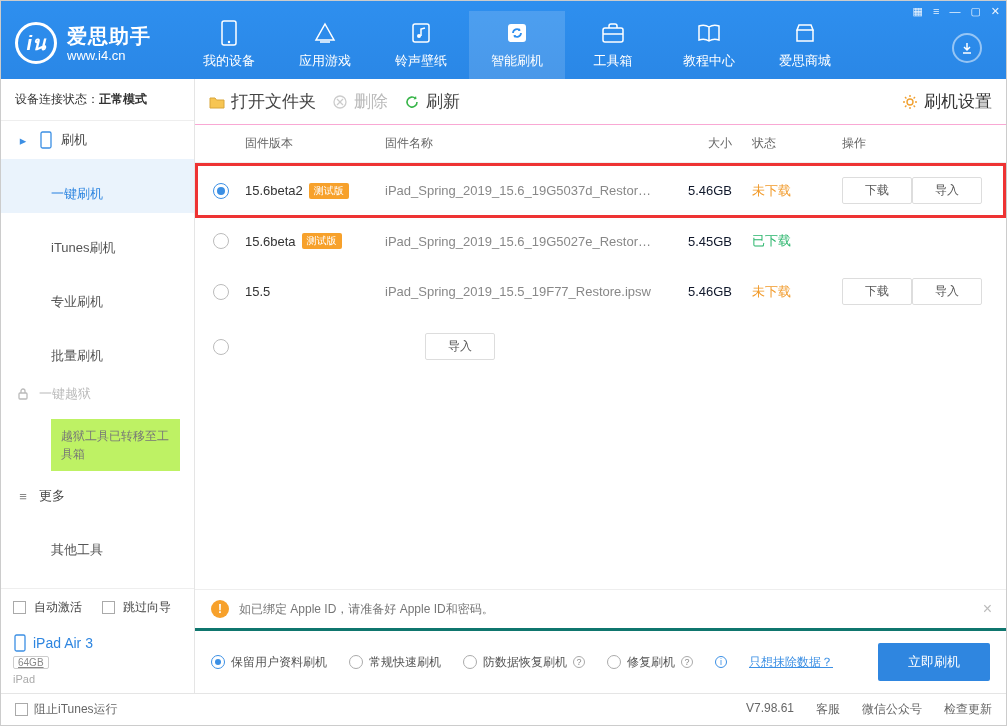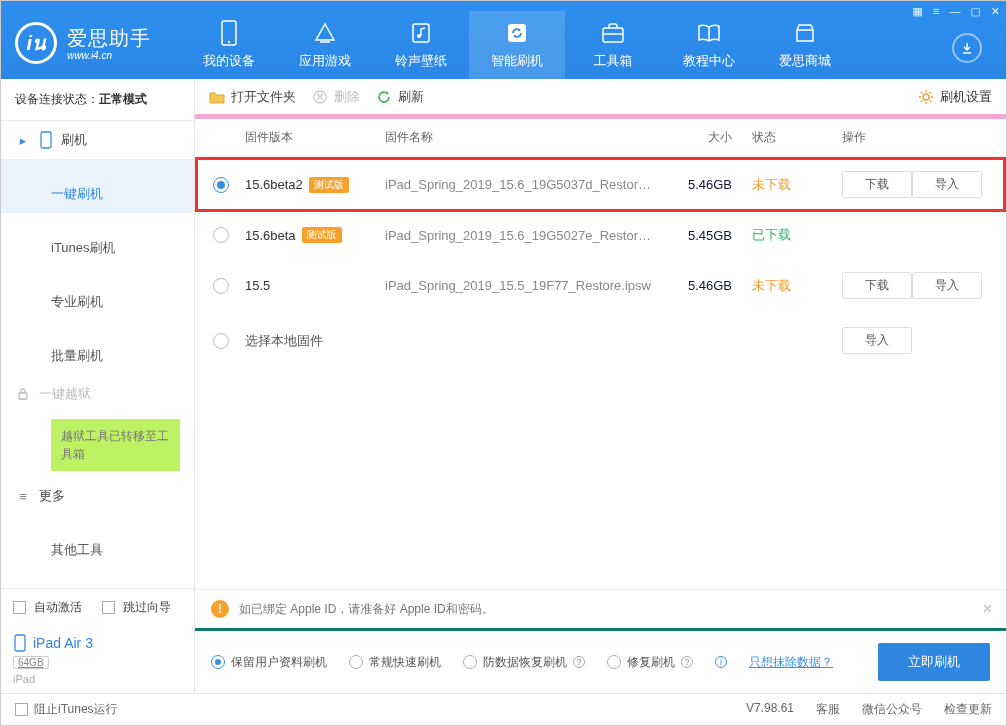--- a/index.html
+++ b/index.html
@@ -6,22 +6,22 @@
 body { width: 1007px; height: 726px; background: #fff; overflow: hidden; }
 
 .window { width: 1007px; height: 726px; border: 1px solid #ccc; display: flex; flex-direction: column; }
 
 .header { background: linear-gradient(#2e8fef, #2a87e6); height: 78px; display: flex; color: #fff; position: relative; }
 .win-controls { position: absolute; top: 4px; right: 6px; display: flex; gap: 10px; font-size: 11px; }
 .win-controls span { cursor: pointer; opacity: .9; }
 
 .logo-area { display: flex; align-items: center; padding: 0 20px 0 14px; gap: 10px; margin-top: 6px; }
 .logo-circle { width: 42px; height: 42px; border: 3px solid #fff; border-radius: 50%; display: flex; align-items: center; justify-content: center; font-style: italic; font-weight: bold; font-size: 20px; }
-.logo-text { font-size: 20px; font-weight: 400; letter-spacing: 1px; }
-.logo-sub { font-size: 10px; display: block; margin-top: -2px; font-style: italic; }
+.logo-text { font-size: 20px; font-weight: 700; letter-spacing: 1px; }
+.logo-sub { font-size: 13px; display: block; margin-top: -2px; }
 
 .nav { display: flex; margin-left: 10px; margin-top: 10px; }
 .nav-item { width: 96px; height: 68px; display: flex; flex-direction: column; align-items: center; justify-content: center; gap: 6px; cursor: pointer; font-size: 13px; }
 .nav-item.active { background: rgba(255,255,255,.15); }
 .nav-item .ico { width: 26px; height: 26px; display: flex; align-items: center; justify-content: center; }
 .dl-circle { position: absolute; right: 24px; top: 32px; width: 30px; height: 30px; border: 2px solid rgba(255,255,255,.5); border-radius: 50%; display: flex; align-items: center; justify-content: center; cursor: pointer; }
 
 .body { flex: 1; display: flex; min-height: 0; }
 
 .sidebar { width: 194px; border-right: 1px solid #e5e5e5; display: flex; flex-direction: column; font-size: 13px; color: #444; }
@@ -37,21 +37,21 @@
 .side-note { margin: 6px 14px 6px 50px; padding: 8px 10px; background: #bef264; color: #777; font-size: 12px; line-height: 1.5; }
 .side-bottom { border-top: 1px solid #eee; }
 .side-check { padding: 10px 12px; display: flex; align-items: center; gap: 8px; font-size: 12px; }
 .chk { width: 13px; height: 13px; border: 1px solid #aaa; display: inline-block; flex-shrink: 0; }
 .device-block { padding: 8px 12px; }
 .device-name { color: #2f86e0; font-size: 14px; display: flex; align-items: center; gap: 6px; }
 .device-cap { display: inline-block; border: 1px solid #ccc; border-radius: 2px; font-size: 10px; padding: 0 4px; color: #888; margin-top: 4px; text-decoration: underline; }
 .device-type { font-size: 11px; color: #aaa; margin-top: 4px; }
 
 .main { flex: 1; display: flex; flex-direction: column; min-width: 0; }
-.toolbar { height: 40px; border-bottom: 5px solid #f9a8d4; display: flex; align-items: center; padding: 0 14px; gap: 16px; font-size: 13px; color: #444; }
+.toolbar { height: 46px; border-bottom: 1px solid #f9a8d4; display: flex; align-items: center; padding: 0 14px; gap: 16px; font-size: 17px; color: #444; }
 .tb-btn { display: flex; align-items: center; gap: 6px; cursor: pointer; }
 .tb-btn.disabled { color: #bbb; }
 .tb-ico { width: 16px; height: 16px; display: inline-flex; align-items: center; justify-content: center; }
 .tb-right { margin-left: auto; display: flex; align-items: center; gap: 6px; color: #333; }
 
 .grid-head { display: flex; padding: 10px 14px 10px 50px; font-size: 12px; color: #666; border-bottom: 1px solid #f0f0f0; }
 .col-ver { width: 140px; }
 .col-name { flex: 1; }
 .col-size { width: 70px; text-align: right; }
 .col-stat { width: 90px; padding-left: 20px; }
@@ -332,21 +332,20 @@
             <div class="fname">iPad_Spring_2019_15.5_19F77_Restore.ipsw</div>
             <div class="size">5.46GB</div>
             <div class="stat st-no">未下载</div>
             <div class="ops">
               <div class="btn">下载</div>
               <div class="btn">导入</div>
             </div>
           </div>
           <div class="row">
             <span class="radio"></span>
-            <div class="ver" style="width:auto;flex:1;color:#555">选择本地固件</div>
             <div class="size"></div>
             <div class="stat"></div>
             <div class="ops">
               <div class="btn">导入</div>
             </div>
           </div>
         </div>
 
       <div class="info-bar">
         <span class="info-ico">!</span>

